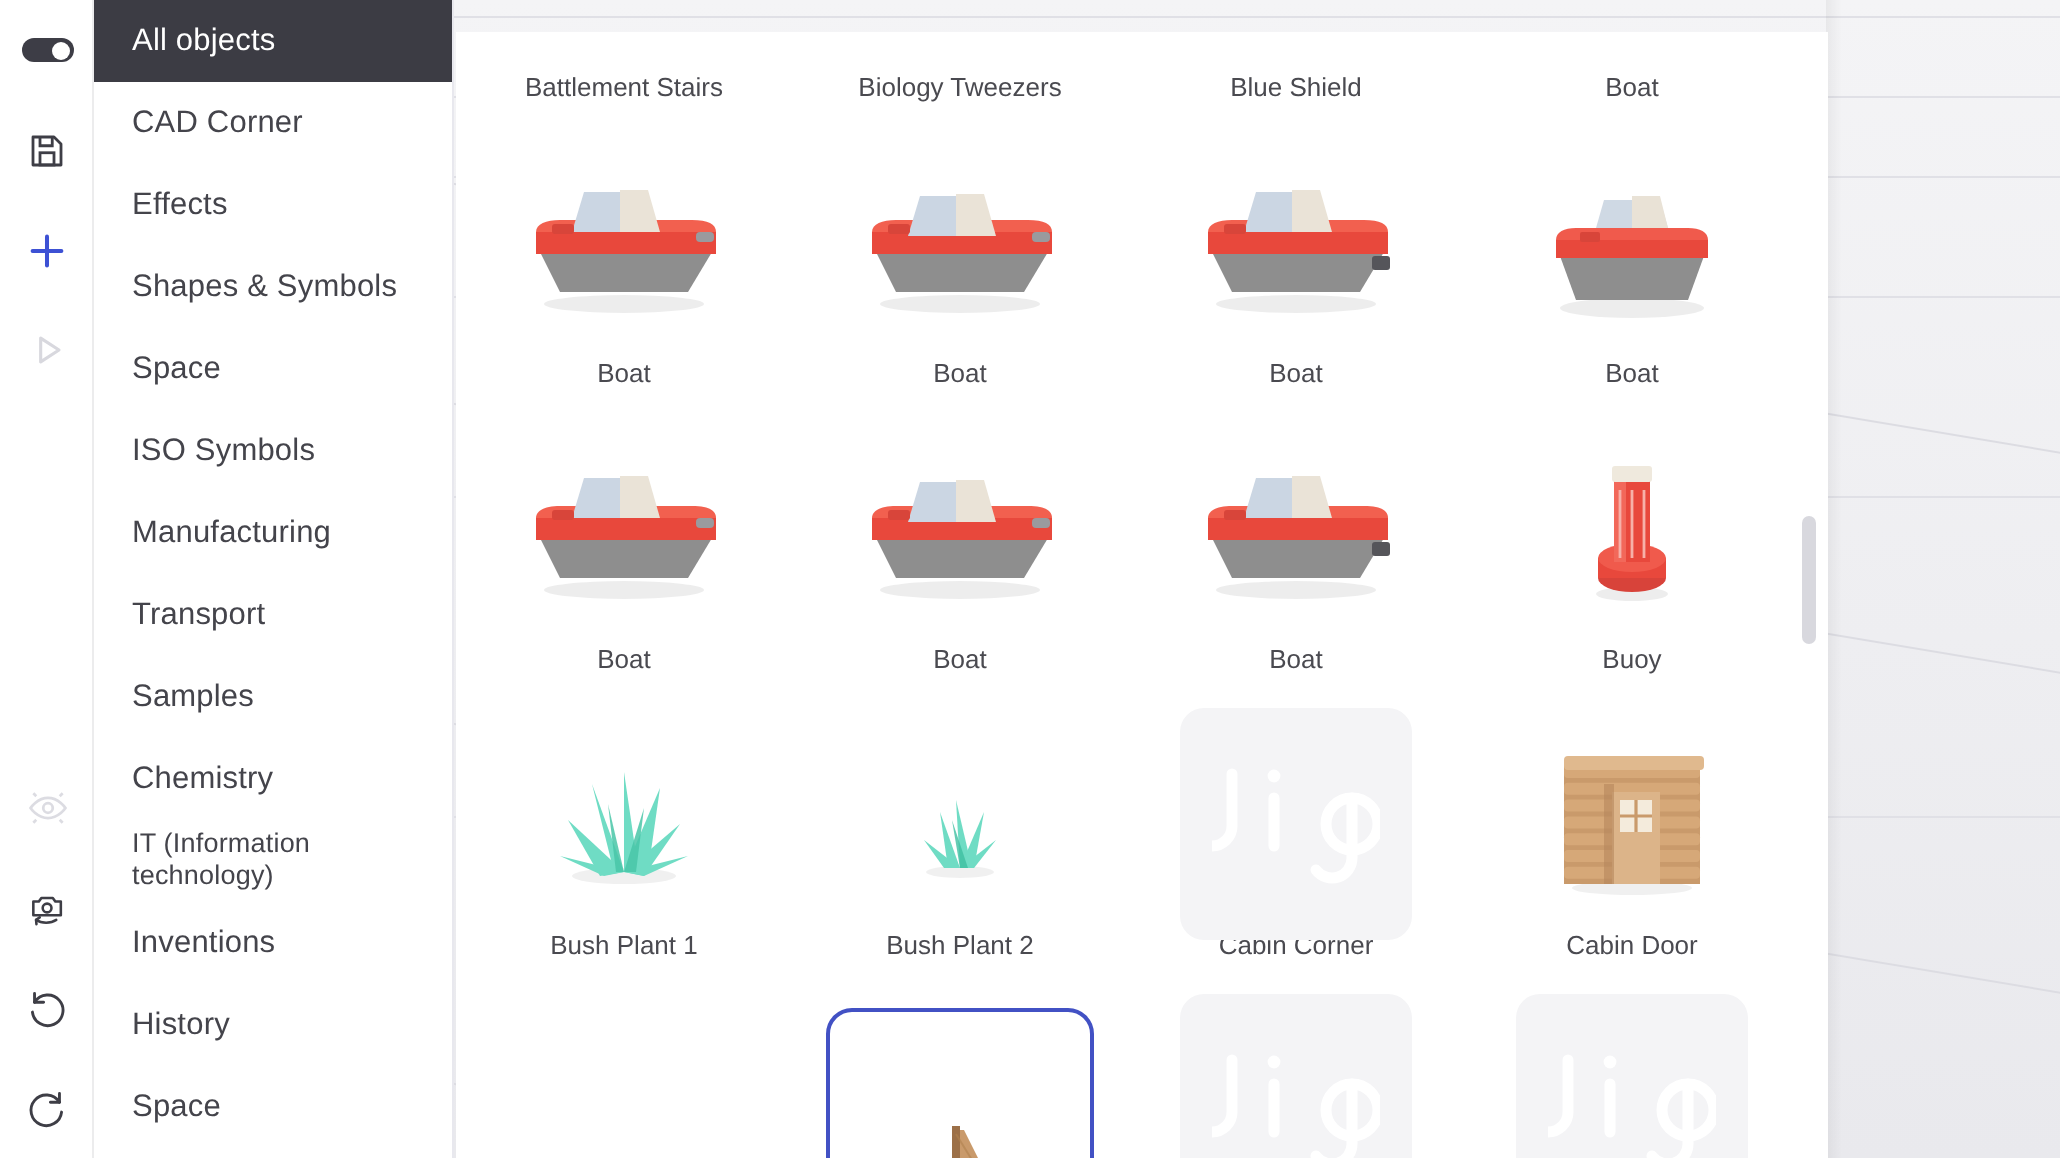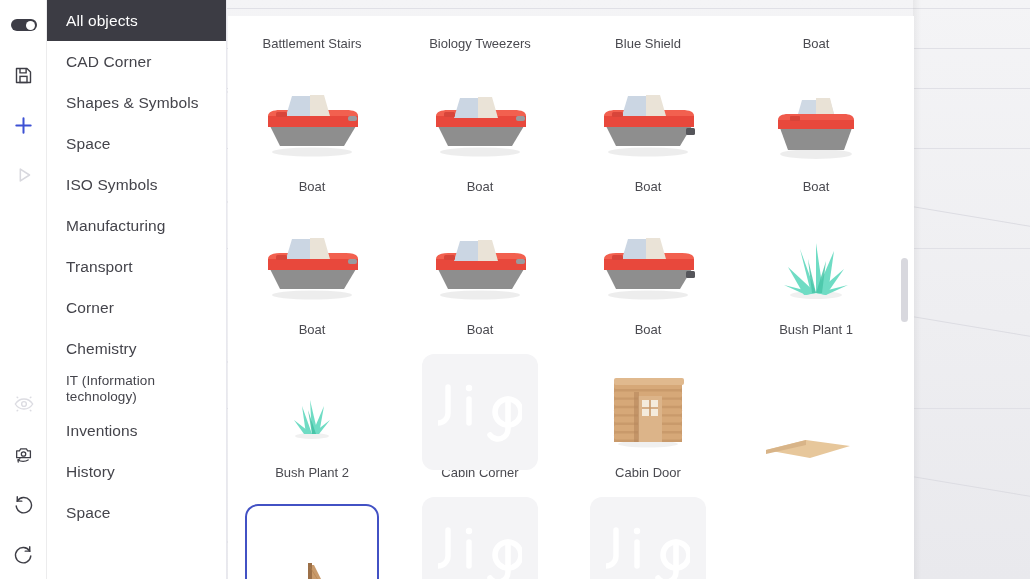--- a/index.html
+++ b/index.html
@@ -293,20 +293,37 @@
               <path d="M58 19h14l6 21H58z" fill="#eae3d7"></path>
               <rect x="24" y="36" width="11" height="5" rx="1.5" fill="#d8453a"></rect>
               <rect x="98" y="52" width="9" height="7" rx="1.5" fill="#55555a"></rect>
             </svg>
           </div>
           <div class="cell-label">Boat</div>
         </div>
         <div class="cell">
           <div class="thumb-wrap">
             <svg width="120" height="100" viewBox="0 0 120 100" fill="none">
+              <ellipse cx="60" cy="78" rx="18" ry="3.5" fill="#000" opacity="0.07"></ellipse>
+              <ellipse cx="60" cy="70" rx="17" ry="7" fill="#d8433a"></ellipse>
+              <rect x="43" y="60" width="34" height="10" fill="#e8483c"></rect>
+              <ellipse cx="60" cy="60" rx="17" ry="7" fill="#f05a4c"></ellipse>
+              <rect x="51" y="20" width="18" height="42" fill="#e8483c"></rect>
+              <rect x="51" y="20" width="6" height="42" fill="#f2685a"></rect>
+              <rect x="50" y="14" width="20" height="8" rx="1.5" fill="#efe9dd"></rect>
+              <g stroke="#f7b0a8" stroke-width="1.4">
+                <path d="M54 26v34M60 26v34M66 26v34"></path>
+              </g>
+            </svg>
+          </div>
+          <div class="cell-label">Buoy</div>
+        </div>
+        <div class="cell">
+          <div class="thumb-wrap">
+            <svg width="120" height="100" viewBox="0 0 120 100" fill="none">
               <ellipse cx="60" cy="76" rx="26" ry="4" fill="#000" opacity="0.06"></ellipse>
               <g fill="#6fdcc4">
                 <path d="M60 74L44 30l10 40z"></path>
                 <path d="M60 74L60 24l7 48z"></path>
                 <path d="M60 74L78 32l-6 42z"></path>
                 <path d="M60 74L32 48l16 28z"></path>
                 <path d="M60 74L88 50l-18 26z"></path>
                 <path d="M60 74L28 66l22 10z"></path>
                 <path d="M60 74L92 66l-22 10z"></path>
               </g>
@@ -430,36 +447,39 @@
 
   <div class="catlist">
     <div id="cat-container">
         <div class="cat-item active">
           <span>All objects</span>
         </div>
         <div class="cat-item">
           <span>CAD Corner</span>
         </div>
         <div class="cat-item">
+          <span>Effects</span>
+        </div>
+        <div class="cat-item">
           <span>Shapes &amp; Symbols</span>
         </div>
         <div class="cat-item">
           <span>Space</span>
         </div>
         <div class="cat-item">
           <span>ISO Symbols</span>
         </div>
         <div class="cat-item">
           <span>Manufacturing</span>
         </div>
         <div class="cat-item">
           <span>Transport</span>
         </div>
         <div class="cat-item">
-          <span>Corner</span>
+          <span>Samples</span>
         </div>
         <div class="cat-item">
           <span>Chemistry</span>
         </div>
         <div class="cat-item two-line"><span>IT (Information technology)</span></div>
         <div class="cat-item">
           <span>Inventions</span>
         </div>
         <div class="cat-item">
           <span>History</span>

